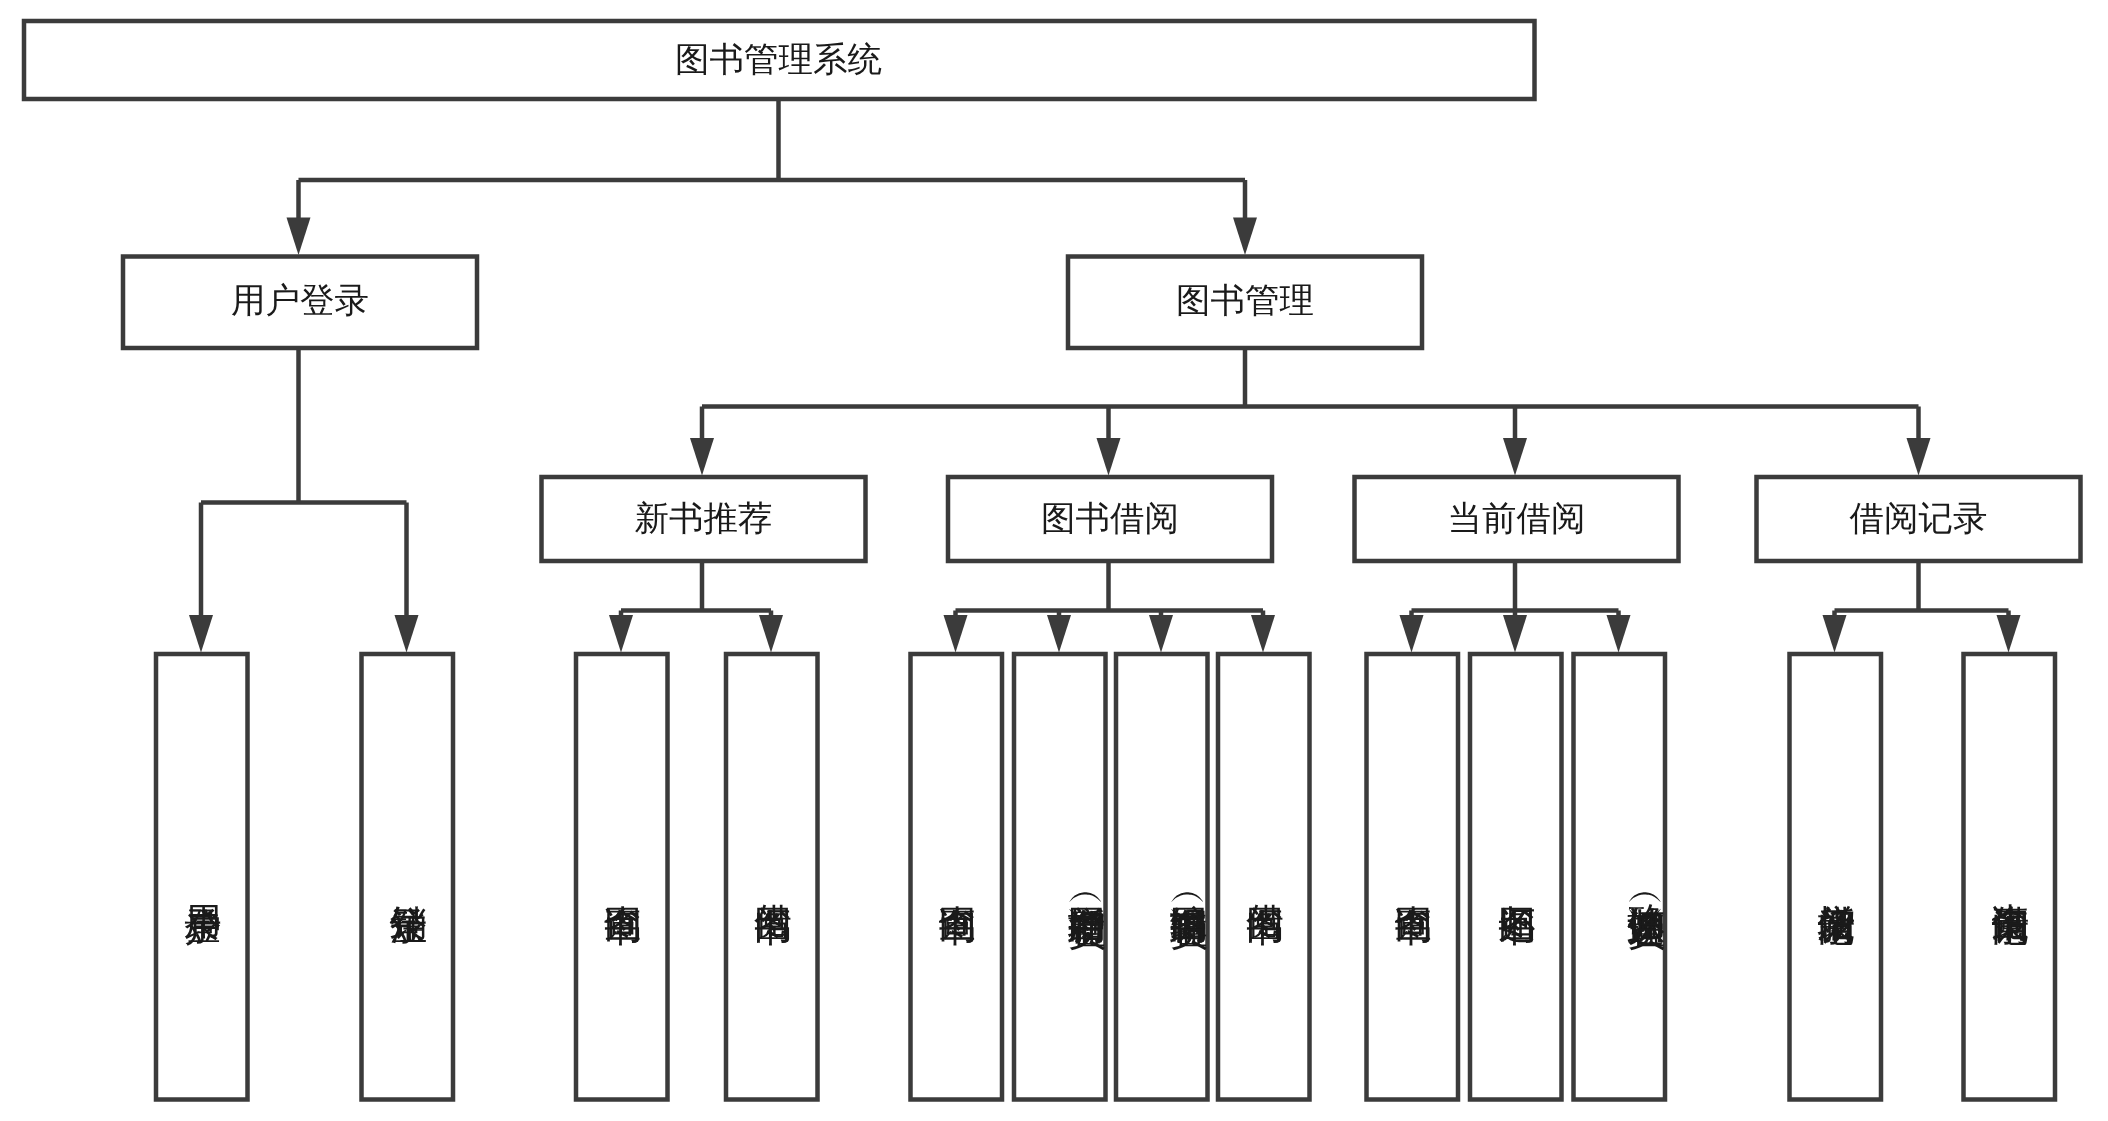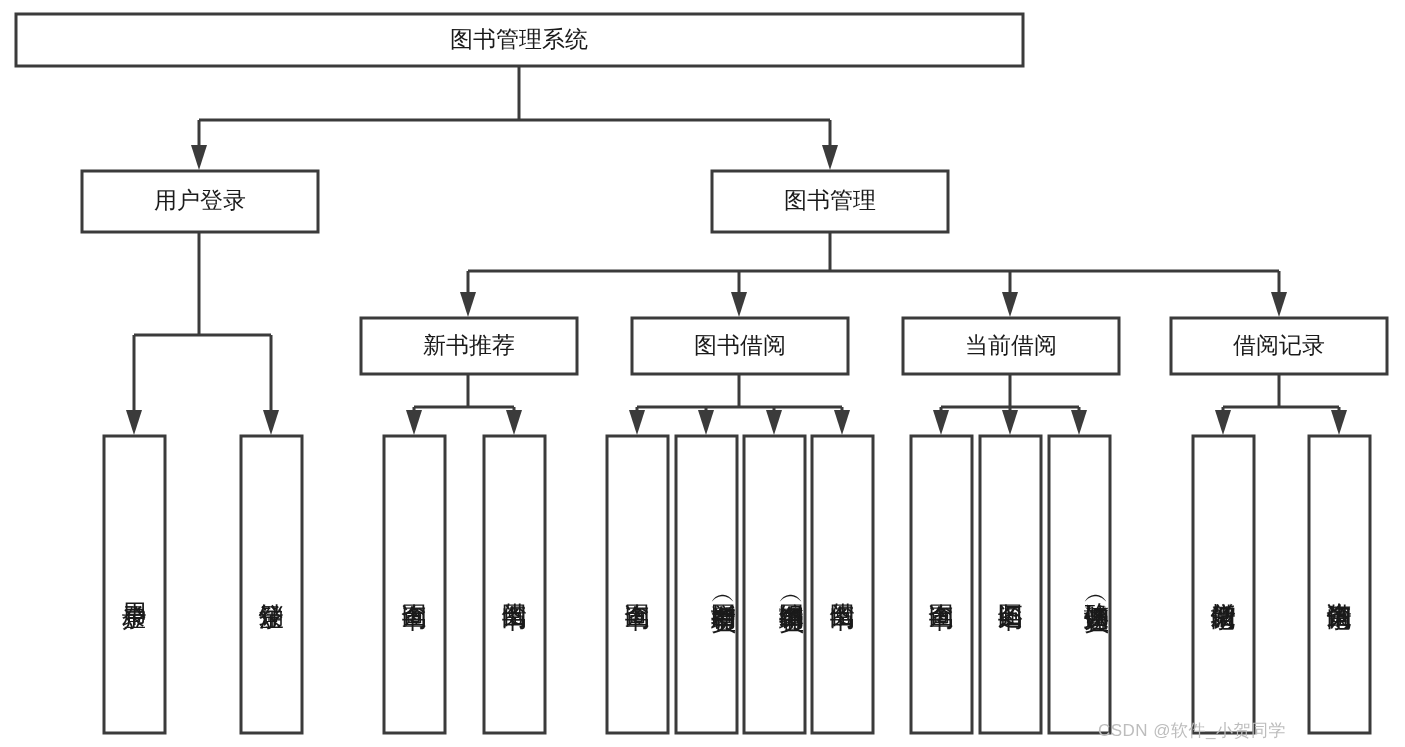--- a/index.html
+++ b/index.html
@@ -232,15 +232,14 @@
   <div class="vlabel" style="left:744px; top:436px; width:61px; height:297px; align-items:flex-start; padding-top:6px; box-sizing:border-box;">编辑图书（管理员）</div>
   <div class="vlabel" style="left:812px; top:436px; width:61px; height:297px;">借阅图书</div>
 
   <div class="vlabel" style="left:911px; top:436px; width:61px; height:297px;">查询图书</div>
   <div class="vlabel" style="left:980px; top:436px; width:61px; height:297px;">归还图书</div>
   <div class="vlabel" style="left:1049px; top:436px; width:61px; height:297px; align-items:flex-start; padding-top:6px; box-sizing:border-box;">确认归还（管理员）</div>
 
   <div class="vlabel" style="left:1193px; top:436px; width:61px; height:297px;">新增借阅记录</div>
   <div class="vlabel" style="left:1309px; top:436px; width:61px; height:297px;">查询借阅记录</div>
 
-  <div class="watermark">CSDN @软件_小贺同学</div>
 
 </div>
 
 </body></html>

